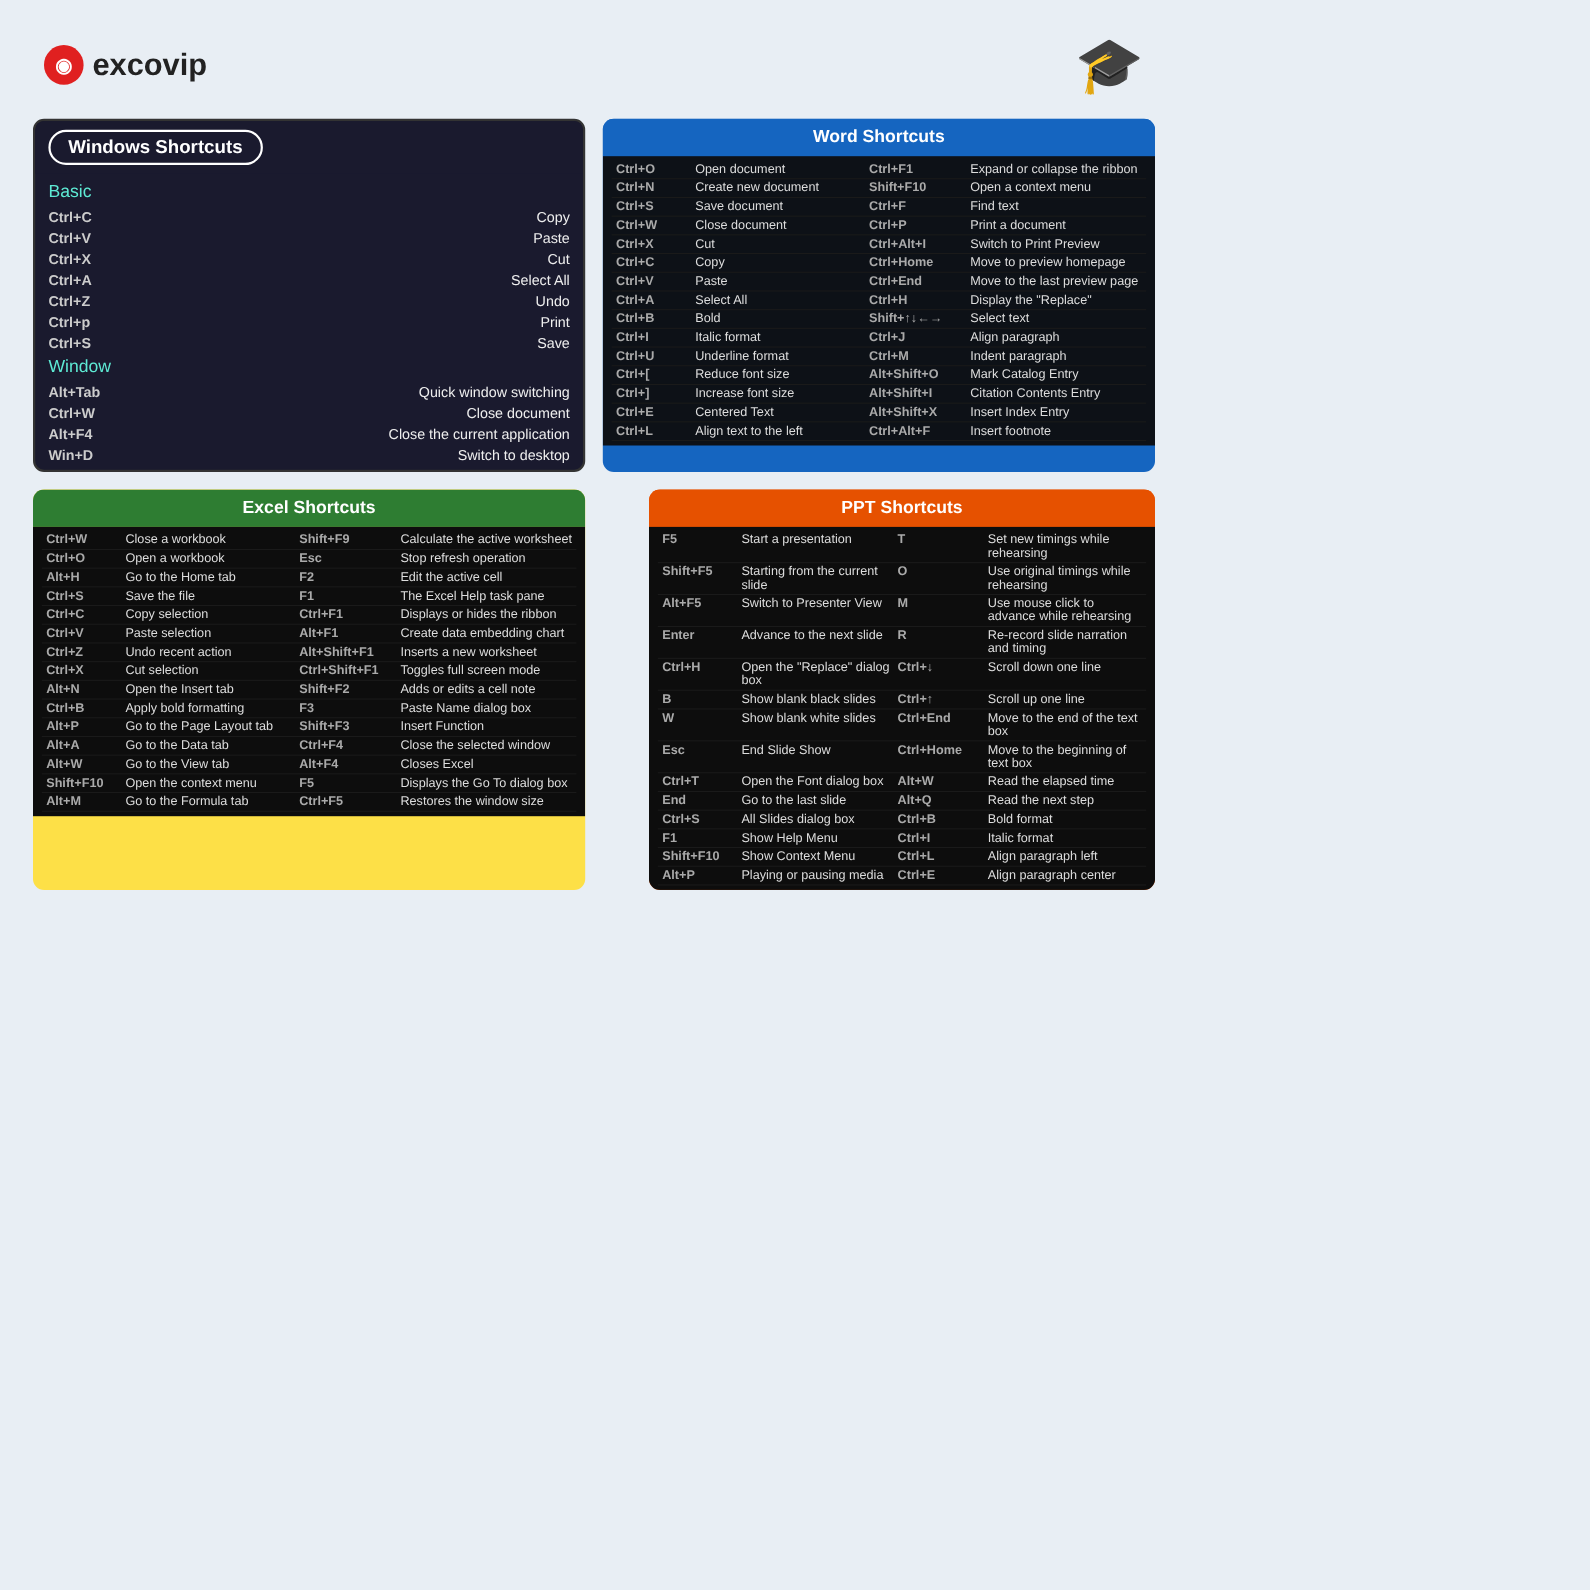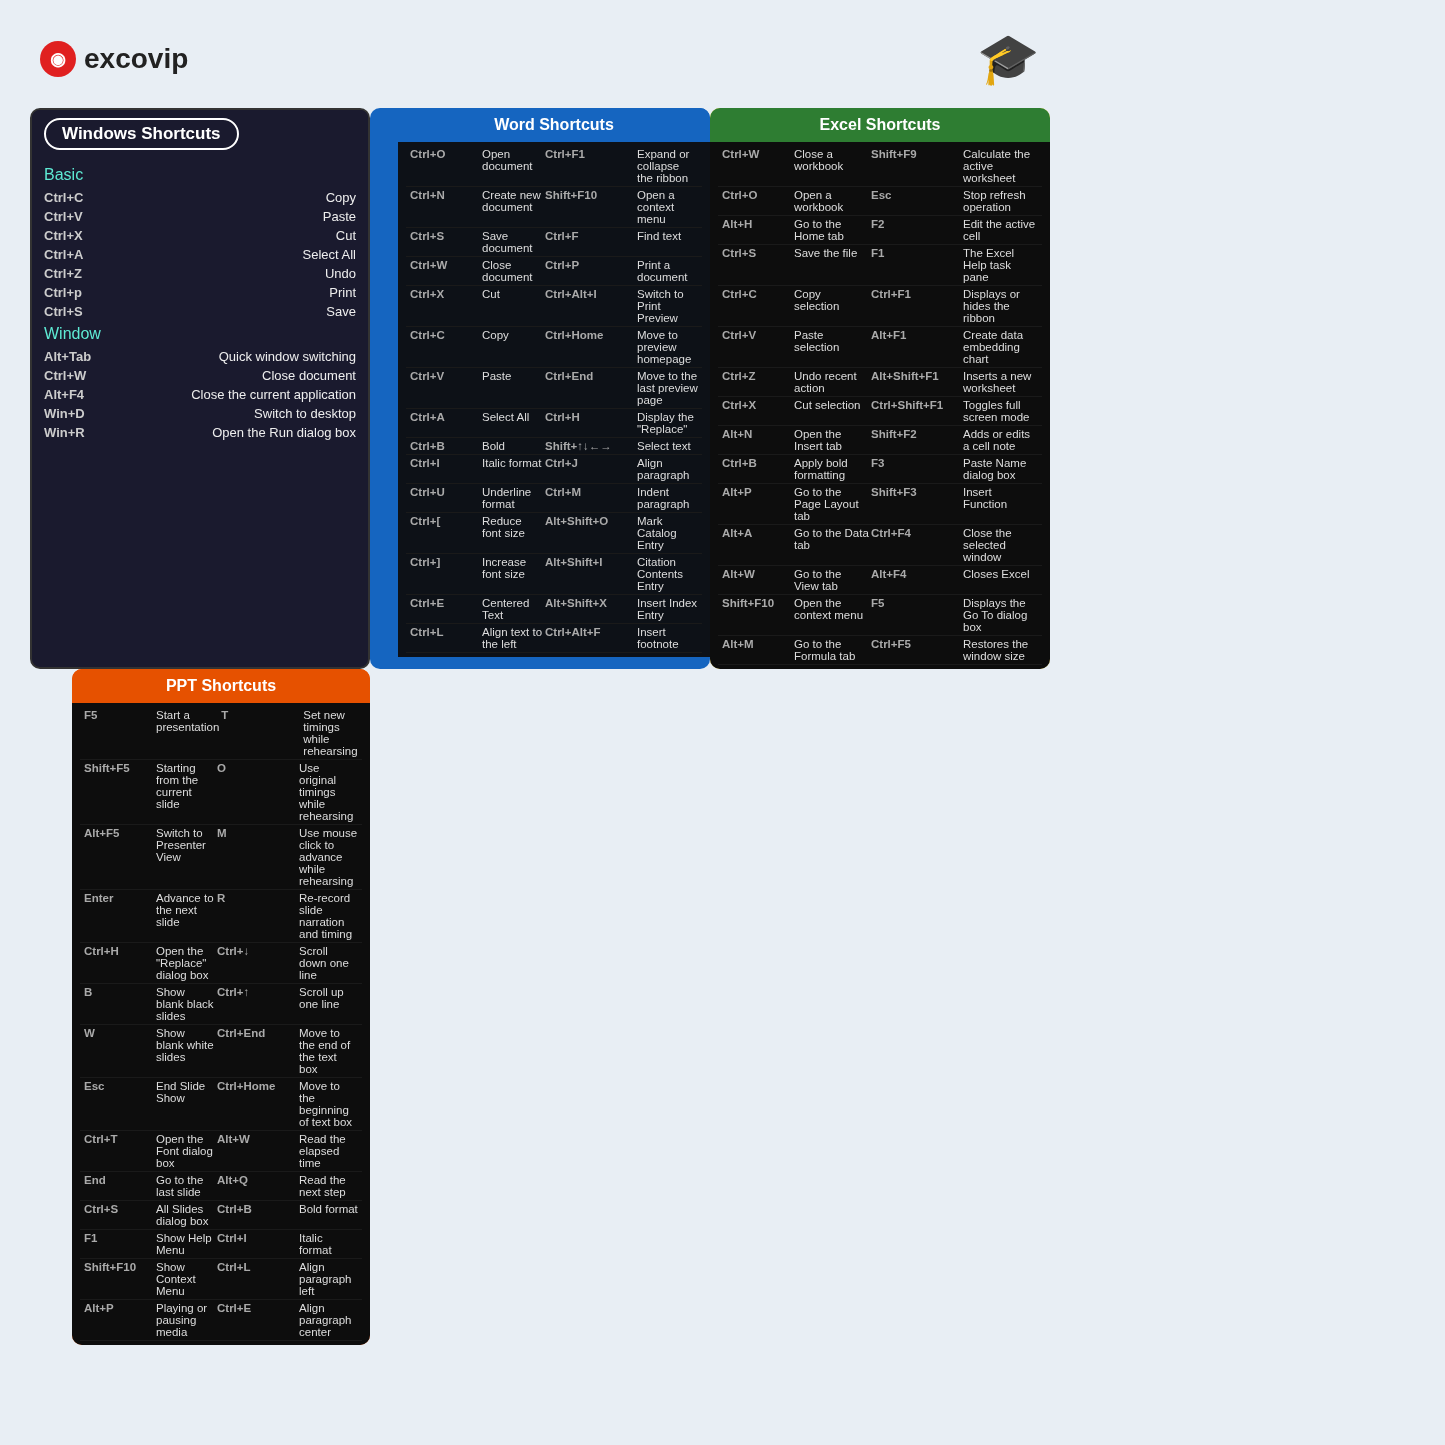--- a/index.html
+++ b/index.html
@@ -45,23 +45,23 @@
     }
     .tagline {
       font-size: 42px;
       font-style: italic;
       font-weight: bold;
       color: #111;
       padding: 10px 20px 20px;
     }
     .grid {
       display: grid;
-      grid-template-columns: 1fr 1fr 1fr;
+      grid-template-columns: 1fr 1fr;
       grid-template-rows: auto auto;
-      gap: 0;
+      gap: 16px;
       padding: 0 10px;
     }
     .panel {
       border-radius: 10px;
       overflow: hidden;
     }
     .panel-header {
       text-align: center;
       font-size: 16px;
       font-weight: bold;
@@ -101,21 +101,20 @@
       font-size: 13px;
       color: #ddd;
     }
     .shortcut-key { color: #ccc; font-weight: bold; }
     .shortcut-desc { color: #eee; text-align: right; }
     
     .word-right-panel {
       background: #1565c0;
       border-radius: 10px;
       overflow: hidden;
-      padding-left: 28px;
     }
     .word-right-body {
       background: #0d1117;
       padding: 4px 8px;
     }
     .word-right-row {
       display: grid;
       grid-template-columns: 70px 1fr 90px 1fr;
       gap: 2px;
       padding: 2px 4px;
@@ -227,24 +226,20 @@
             <span class="shortcut-desc">Close document</span>
           </div>
         <div class="shortcut-row">
             <span class="shortcut-key">Alt+F4</span>
             <span class="shortcut-desc">Close the current application</span>
           </div>
         <div class="shortcut-row">
             <span class="shortcut-key">Win+D</span>
             <span class="shortcut-desc">Switch to desktop</span>
           </div>
-        <div class="shortcut-row">
-            <span class="shortcut-key">Win+R</span>
-            <span class="shortcut-desc">Open the Run dialog box</span>
-          </div>
       </div>
     </div>
   </div>
 
   <div class="word-right-panel panel">
     <div class="panel-header" style="background:#1565c0;">Word Shortcuts</div>
     <div class="word-right-body">
       <div class="word-right-row">
           <span class="key-col">Ctrl+O</span>
           <span class="desc-col">Open document</span>

